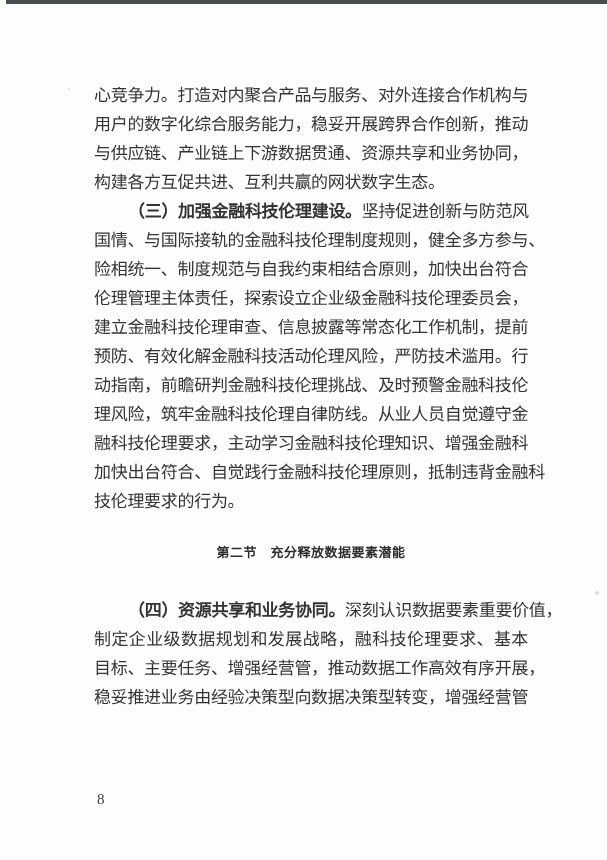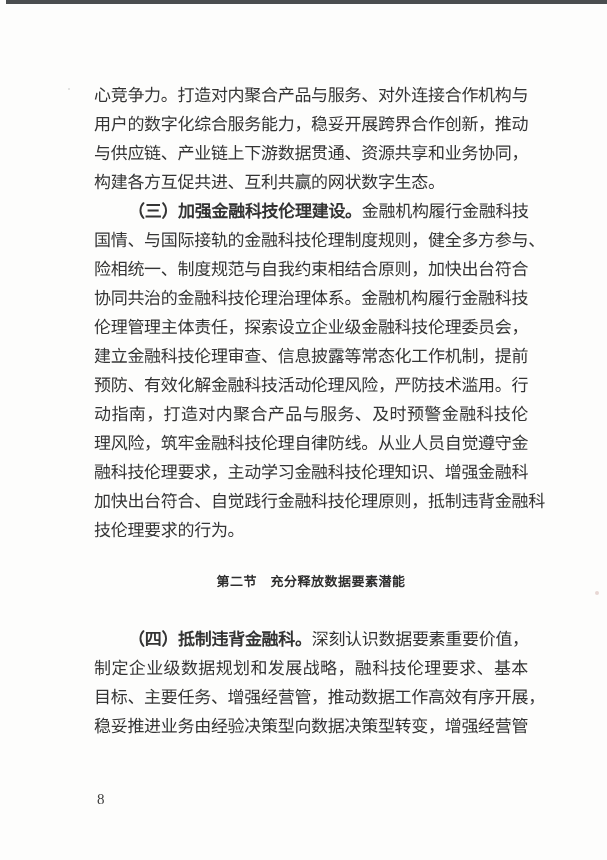--- a/index.html
+++ b/index.html
@@ -74,36 +74,35 @@
 <div class="page">
   <div class="top-bar"></div>
   <div class="text-block">
       <div class="paragraph">
         <div class="line">心竞争力。打造对内聚合产品与服务、对外连接合作机构与</div>
         <div class="line">用户的数字化综合服务能力，稳妥开展跨界合作创新，推动</div>
         <div class="line">与供应链、产业链上下游数据贯通、资源共享和业务协同，</div>
         <div class="line last">构建各方互促共进、互利共赢的网状数字生态。</div>
       </div>
       <div class="paragraph">
-        <div class="line indent"><span class="lead">（三）加强金融科技伦理建设。</span><span>金融机构履行金融科技</span></div>
+        <div class="line indent"><span class="lead">（三）加强金融科技伦理建设。</span><span>坚持促进创新与防范风</span></div>
         <div class="line">国情、与国际接轨的金融科技伦理制度规则，健全多方参与、</div>
         <div class="line">险相统一、制度规范与自我约束相结合原则，加快出台符合</div>
-        <div class="line">协同共治的金融科技伦理治理体系。金融机构履行金融科技</div>
         <div class="line">伦理管理主体责任，探索设立企业级金融科技伦理委员会，</div>
         <div class="line">建立金融科技伦理审查、信息披露等常态化工作机制，提前</div>
         <div class="line">预防、有效化解金融科技活动伦理风险，严防技术滥用。行</div>
-        <div class="line">动指南，打造对内聚合产品与服务、及时预警金融科技伦</div>
+        <div class="line">动指南，前瞻研判金融科技伦理挑战、及时预警金融科技伦</div>
         <div class="line">理风险，筑牢金融科技伦理自律防线。从业人员自觉遵守金</div>
         <div class="line">融科技伦理要求，主动学习金融科技伦理知识、增强金融科</div>
         <div class="line">加快出台符合、自觉践行金融科技伦理原则，抵制违背金融科</div>
         <div class="line last">技伦理要求的行为。</div>
       </div>
       <div class="section-heading">第二节　充分释放数据要素潜能</div>
       <div class="paragraph">
-        <div class="line indent"><span class="lead">（四）抵制违背金融科。</span><span>深刻认识数据要素重要价值，</span></div>
+        <div class="line indent"><span class="lead">（四）资源共享和业务协同。</span><span>深刻认识数据要素重要价值，</span></div>
         <div class="line">制定企业级数据规划和发展战略，融科技伦理要求、基本</div>
         <div class="line">目标、主要任务、增强经营管，推动数据工作高效有序开展，</div>
         <div class="line">稳妥推进业务由经验决策型向数据决策型转变，增强经营管</div>
       </div>
     </div>
   <div class="page-number">8</div>
   <div class="speck speck-1"></div>
   <div class="speck speck-2"></div>
 </div>
 

